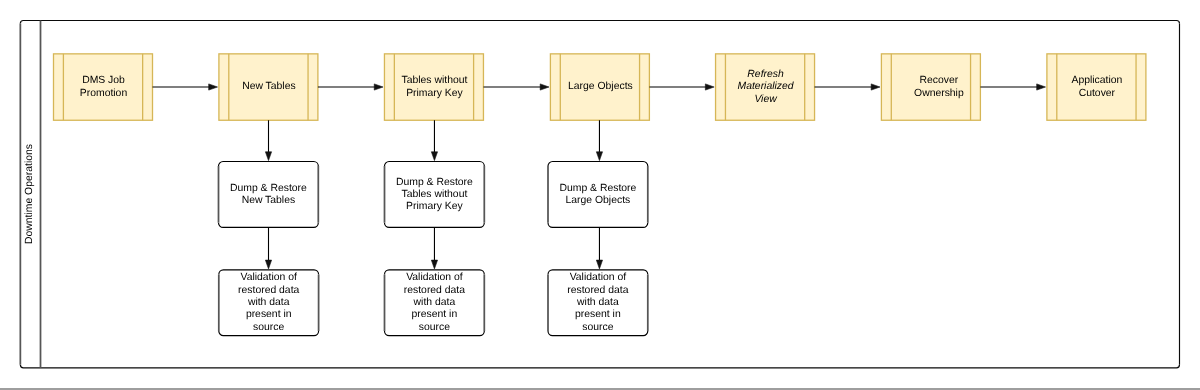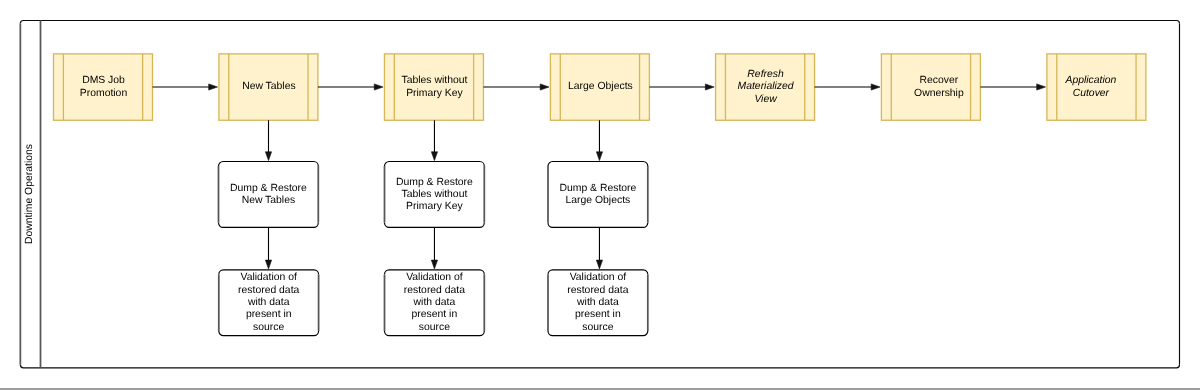--- a/index.html
+++ b/index.html
@@ -108,21 +108,21 @@
       </div>
       <div class="node proc" style="left: 550.4px; top: 53.85px; width: 100px; height: 67.4px;">
         <span>Large Objects</span>
       </div>
       <div class="node proc" style="left: 715.55px; top: 53.85px; width: 100px; height: 67.4px; font-style: italic;">
         <span>Refresh<br>Materialized<br>View</span>
       </div>
       <div class="node proc" style="left: 881.4px; top: 53.85px; width: 115px; height: 67.4px;">
         <span>Recover<br>Ownership</span>
       </div>
-      <div class="node proc" style="left: 1046.9px; top: 53.85px; width: 88px; height: 67.4px; font-style: italic;">
+      <div class="node proc" style="left: 1046.9px; top: 53.85px; width: 100px; height: 67.4px;">
         <span>Application<br>Cutover</span>
       </div>
       <div class="node task" style="left: 218.5px; top: 161.5px; width: 99.8px; height: 66.9px;">
         <span>Dump &amp; Restore<br>New Tables</span>
       </div>
       <div class="node task" style="left: 384.5px; top: 161.5px; width: 99.8px; height: 66.9px;">
         <span>Dump &amp; Restore<br>Tables without<br>Primary Key</span>
       </div>
       <div class="node task" style="left: 548px; top: 161.5px; width: 99.8px; height: 66.9px;">
         <span>Dump &amp; Restore<br>Large Objects</span>

